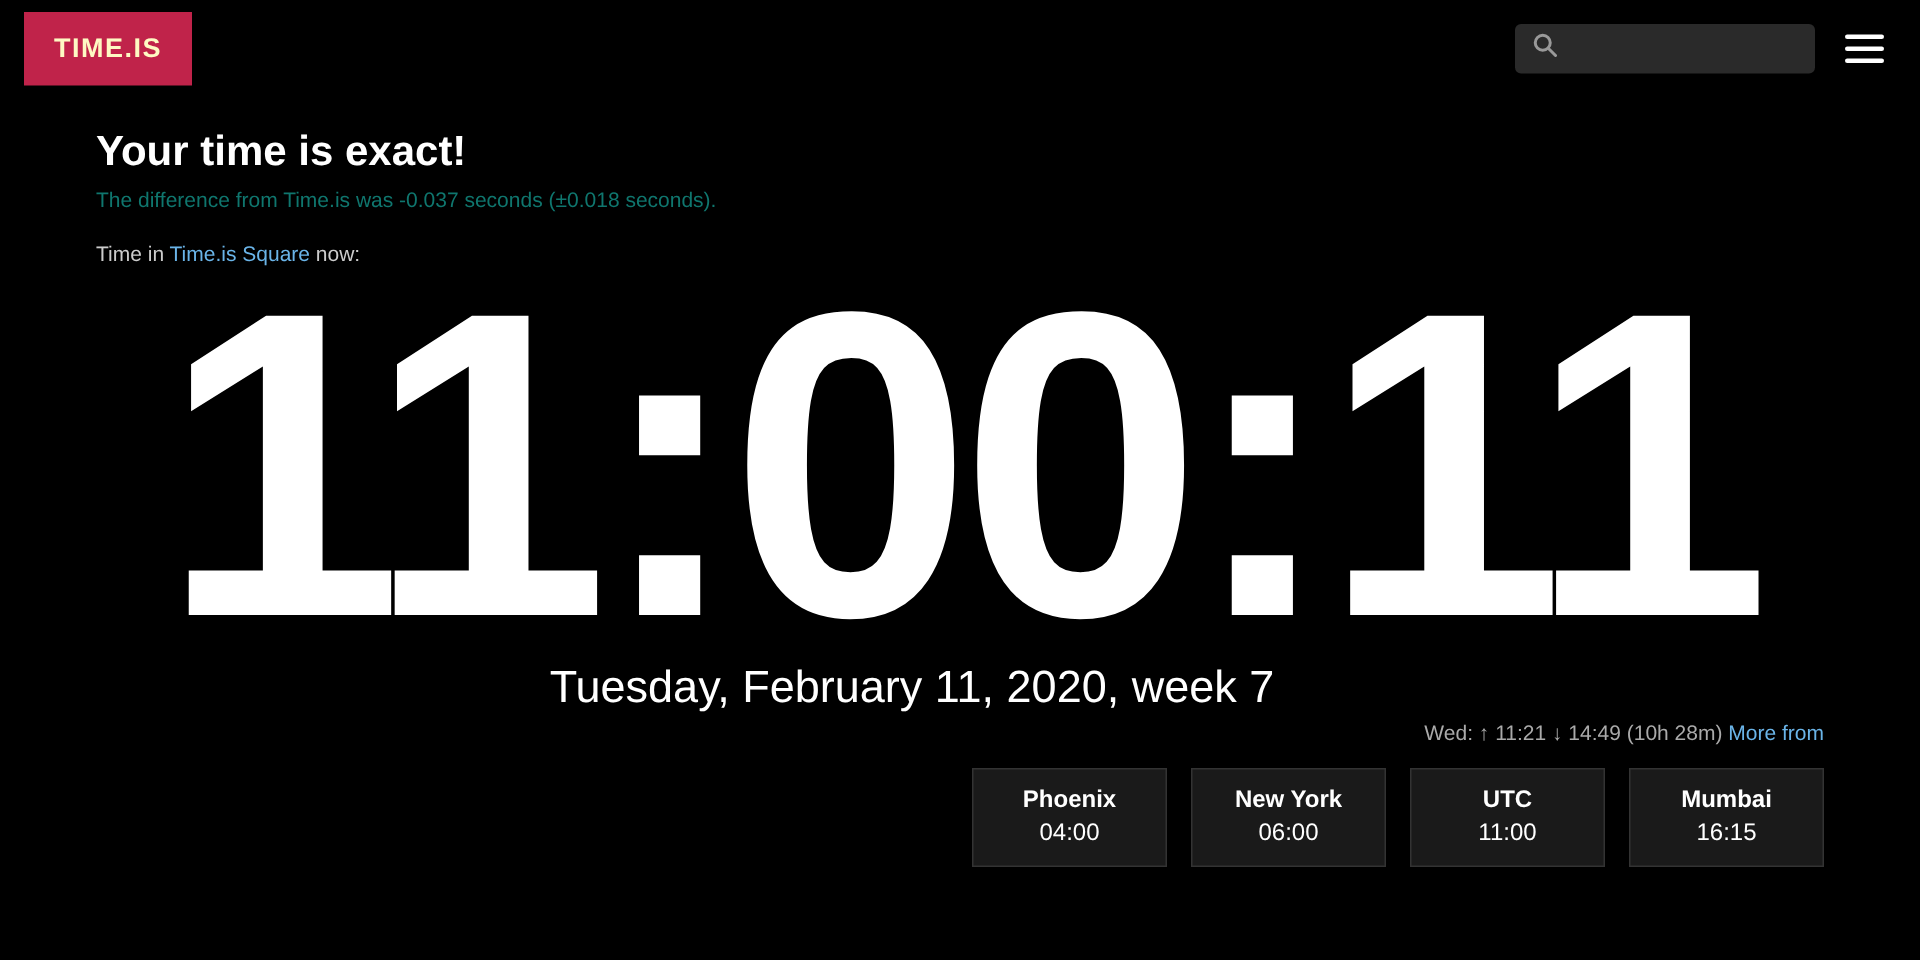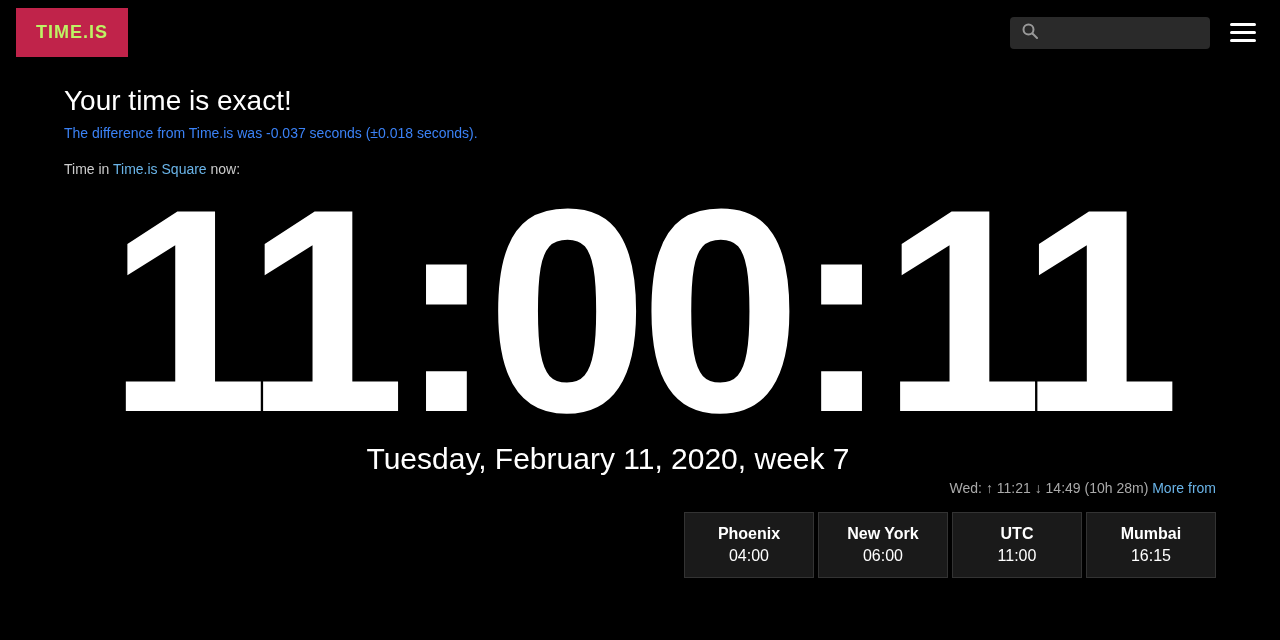--- a/index.html
+++ b/index.html
@@ -21,21 +21,21 @@
     .header {
       display: flex;
       align-items: center;
       justify-content: space-between;
       padding: 8px 16px;
       background-color: #000;
     }
 
     .logo {
       background-color: #c0234a;
-      color: #bef264;
+      color: #fef9c3;
       font-weight: bold;
       font-size: 18px;
       padding: 14px 20px;
       letter-spacing: 1px;
       cursor: pointer;
     }
 
     .header-right {
       display: flex;
       align-items: center;
@@ -81,28 +81,28 @@
       border-radius: 2px;
     }
 
     
     .main {
       padding: 20px 64px 0 64px;
     }
 
     .exact-title {
       font-size: 28px;
-      font-weight: normal;
+      font-weight: bold;
       color: #fff;
       margin-bottom: 8px;
     }
 
     .diff-text {
       font-size: 14px;
-      color: #3b82f6;
+      color: #0f766e;
       margin-bottom: 20px;
     }
 
     .time-in-text {
       font-size: 14px;
       color: #ccc;
       margin-top: 13px;
     }
 
     .time-in-text a {
@@ -148,21 +148,21 @@
 
     .sun-line a {
       color: #6ab4e8;
       text-decoration: none;
     }
 
     
     .world-clocks {
       display: flex;
       justify-content: flex-end;
-      gap: 4px;
+      gap: 16px;
       padding-right: 64px;
       margin-top: 16px;
     }
 
     .clock-card {
       background-color: #1a1a1a;
       border: 1px solid #333;
       padding: 12px 24px;
       text-align: center;
       min-width: 130px;

